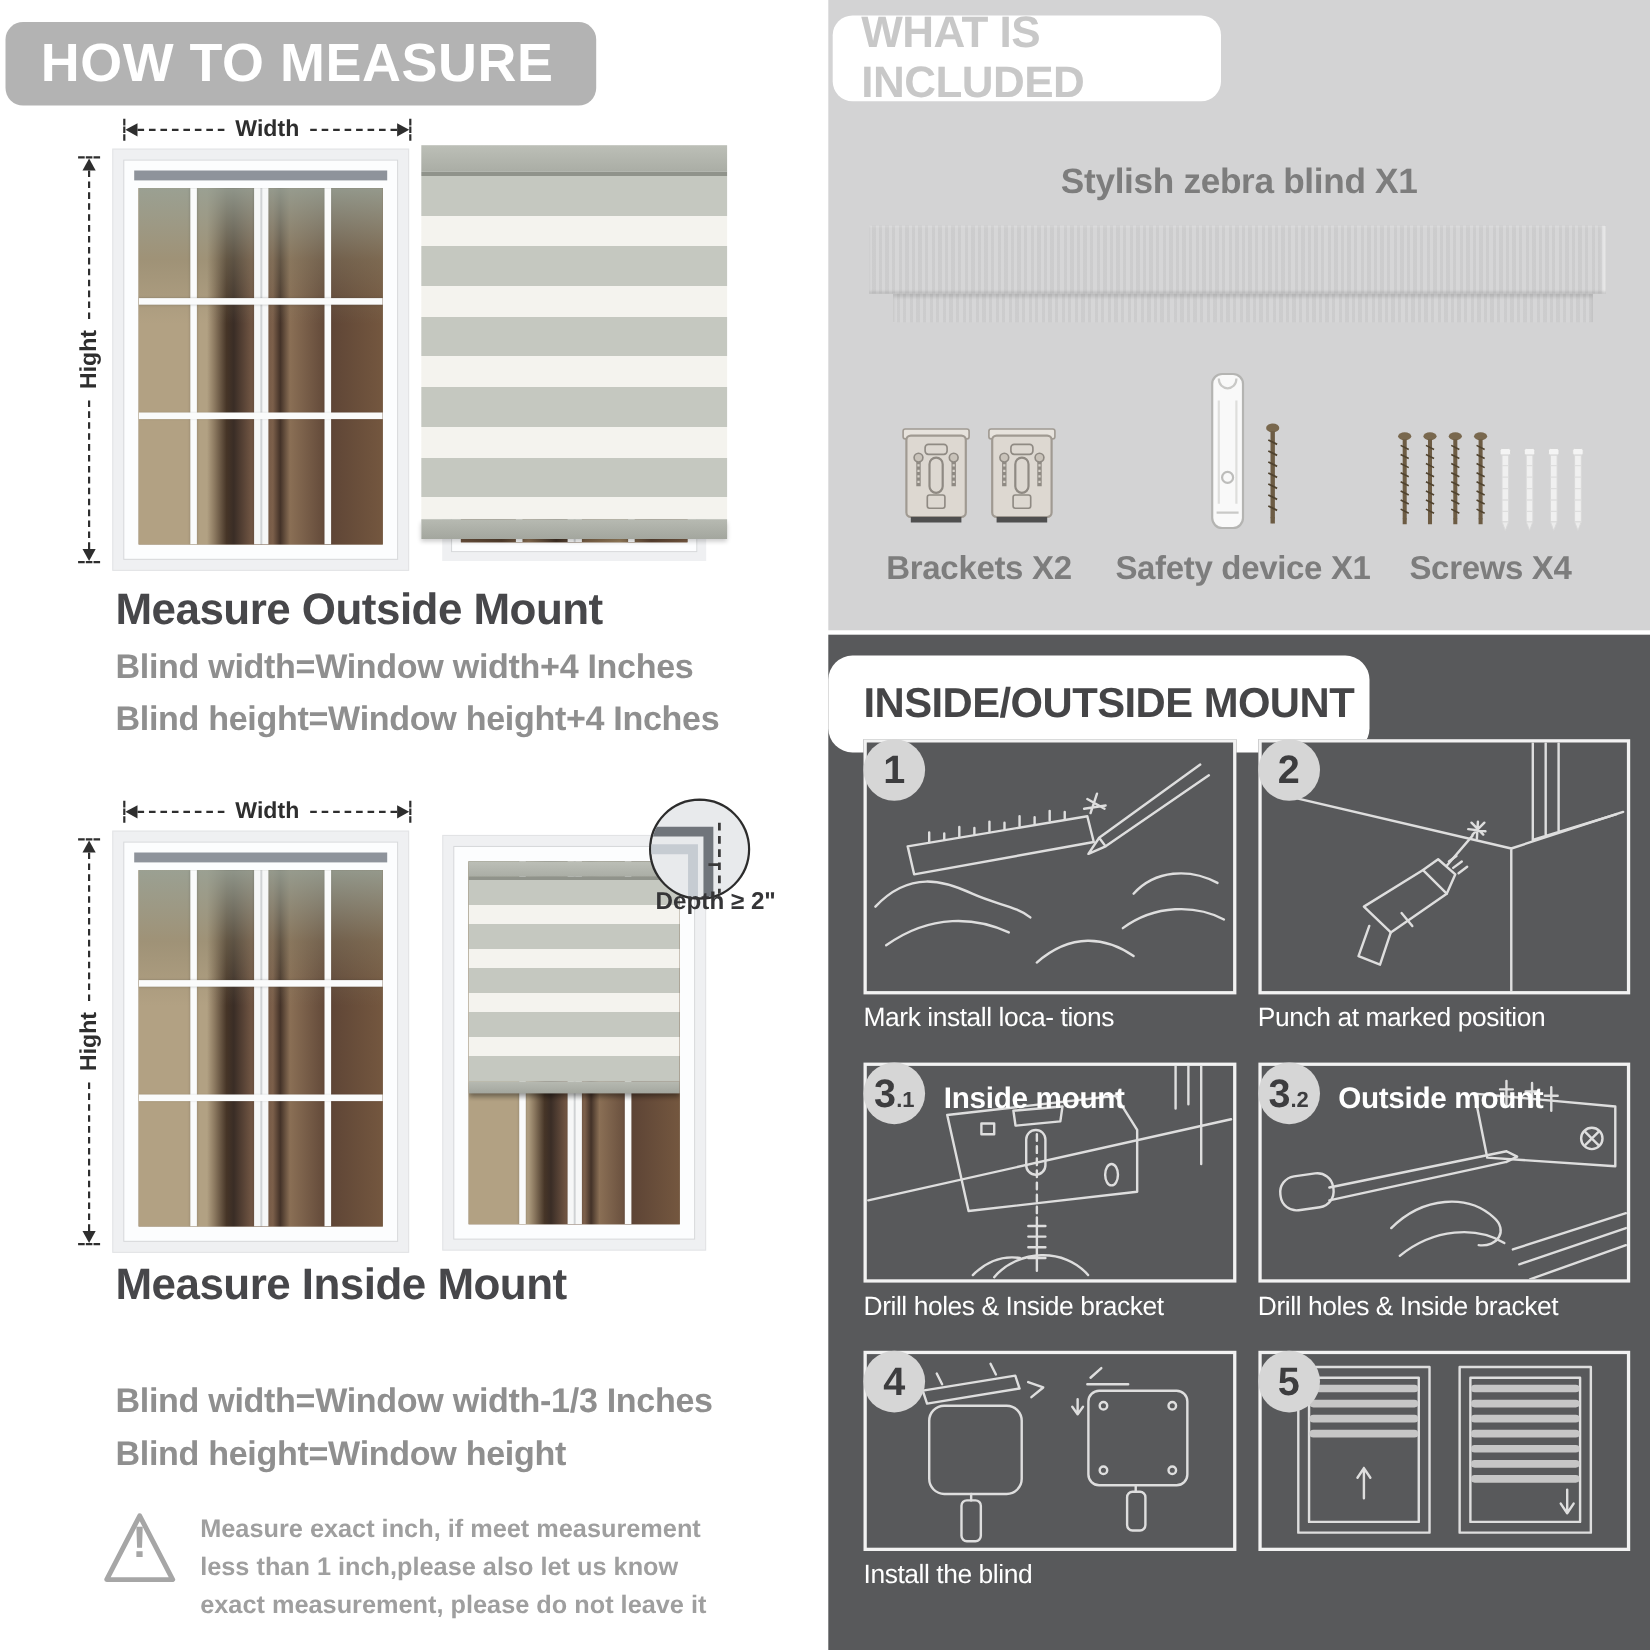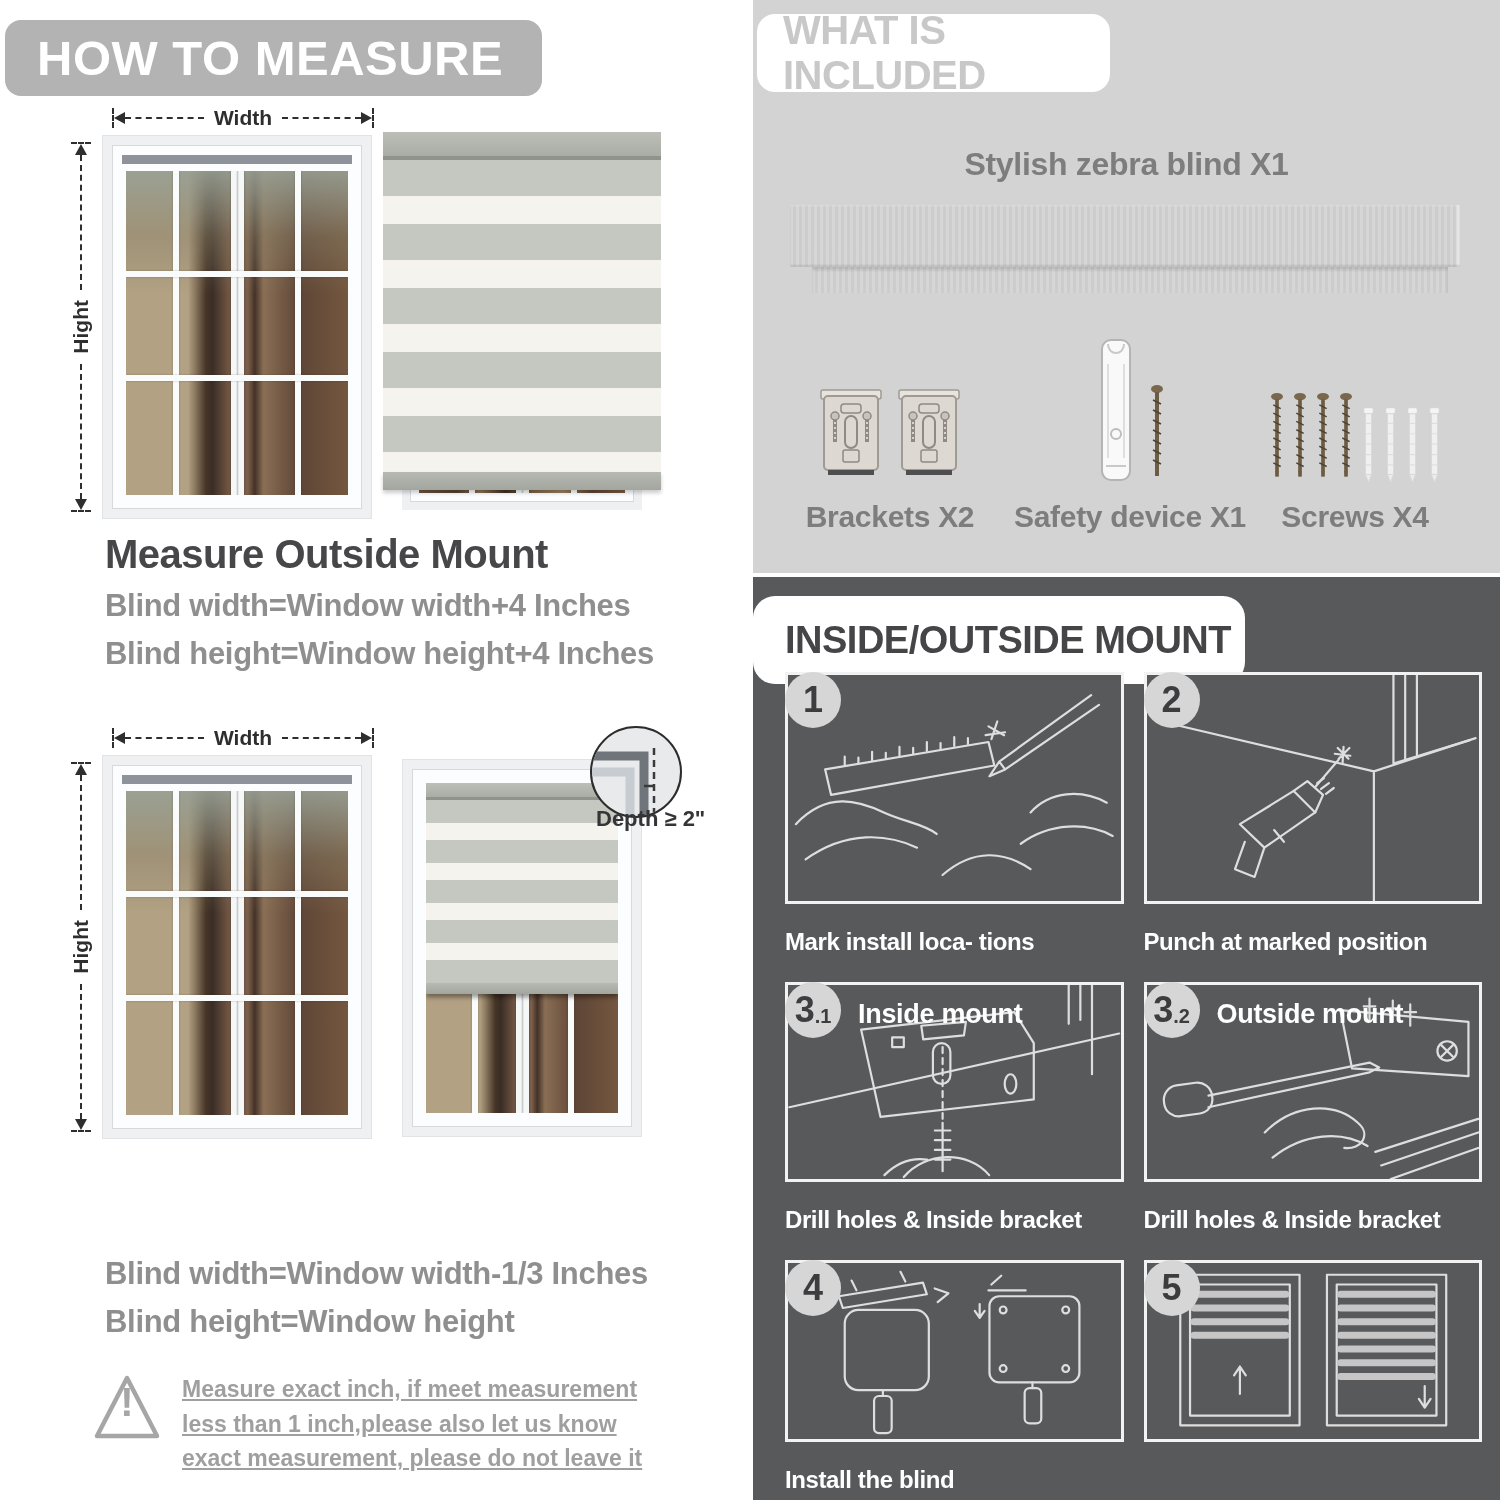--- a/index.html
+++ b/index.html
@@ -107,21 +107,21 @@
   .steps{position:absolute;left:785px;top:672px;width:697px;display:grid;
          grid-template-columns:1fr 1fr;column-gap:20px;}
   .step{margin-bottom:26px;}
   .canvas{position:relative;border:3px solid #f2f2f2;background:#58595b;box-sizing:border-box;}
   .h230{height:232px;} .h200{height:200px;} .h182{height:182px;}
   .badge{position:absolute;top:-3px;left:-3px;width:56px;height:56px;border-radius:50%;
          background:#d6d6d6;display:flex;align-items:center;justify-content:center;z-index:2;}
   .badge .n{font-size:36px;font-weight:700;color:#3d3d3f;line-height:1;}
   .badge .ns{font-size:20px;font-weight:700;color:#3d3d3f;align-self:flex-end;margin-bottom:10px;}
   .inner-title{position:absolute;left:70px;top:14px;font-size:27px;font-weight:700;color:#ffffff;z-index:2;letter-spacing:-.3px;}
-  .caption{margin-top:24px;font-size:24px;font-weight:700;color:#ffffff;letter-spacing:-.4px;white-space:nowrap;}
+  .caption{margin-top:8px;font-size:24px;font-weight:400;color:#ffffff;letter-spacing:-.4px;white-space:nowrap;}
   .art{position:absolute;inset:0;width:100%;height:100%;}
   .art path,.art rect,.art circle,.art line,.art ellipse{vector-effect:non-scaling-stroke;}
 </style>
 </head>
 <body>
 
 <div class="page">
 
   <div class="h-bar">
     <span>HOW TO MEASURE</span>
@@ -239,30 +239,31 @@
     <g clip-path="url(#magclip)">
       <rect x="6" y="6" width="88" height="88" fill="#e8eaec"></rect>
       <path d="M0 34 H58 V100" stroke="#70757b" stroke-width="9" fill="none"></path>
       <path d="M0 50 H44 V100" stroke="#c6ccd2" stroke-width="9" fill="none"></path>
       <path d="M68 26 V100" stroke="#3a3a3a" stroke-width="2.5" stroke-dasharray="7 5" fill="none"></path>
       <path d="M58 64 H68" stroke="#3a3a3a" stroke-width="2.5" fill="none"></path>
     </g>
   </svg>
   <div class="depth-label abs" style="left:596px;top:806px;">Depth ≥ 2"</div>
 
+  <div class="m-title abs" style="left:105px;top:1146px;">Measure Inside Mount</div>
   <div class="m-line abs" style="left:105px;top:1256px;">Blind width=Window width-1/3 Inches</div>
   <div class="m-line abs" style="left:105px;top:1304px;">Blind height=Window height</div>
 
   <div class="warn-wrap">
     <svg width="70" height="74" viewBox="0 0 70 74">
       <path d="M35 6 L65 64 H5 Z" fill="none" stroke="#a6a6a6" stroke-width="4.5" stroke-linejoin="round"></path>
     </svg>
     <span class="warn-mark">!</span>
   </div>
-  <div class="warn-text abs" style="left:182px;top:1372px;width:470px;text-decoration:underline;">Measure exact inch, if meet measurement less than 1 inch,please also let us know exact measurement, please do not leave it</div>
+  <div class="warn-text abs" style="left:182px;top:1372px;width:470px;">Measure exact inch, if meet measurement less than 1 inch,please also let us know exact measurement, please do not leave it</div>
 
   <div class="panel-light"></div>
   <div class="panel-dark"></div>
 
   <div class="included-box">
     <span>WHAT IS INCLUDED</span>
   </div>
 
   <div class="blind-label">Stylish zebra blind X1</div>
 

